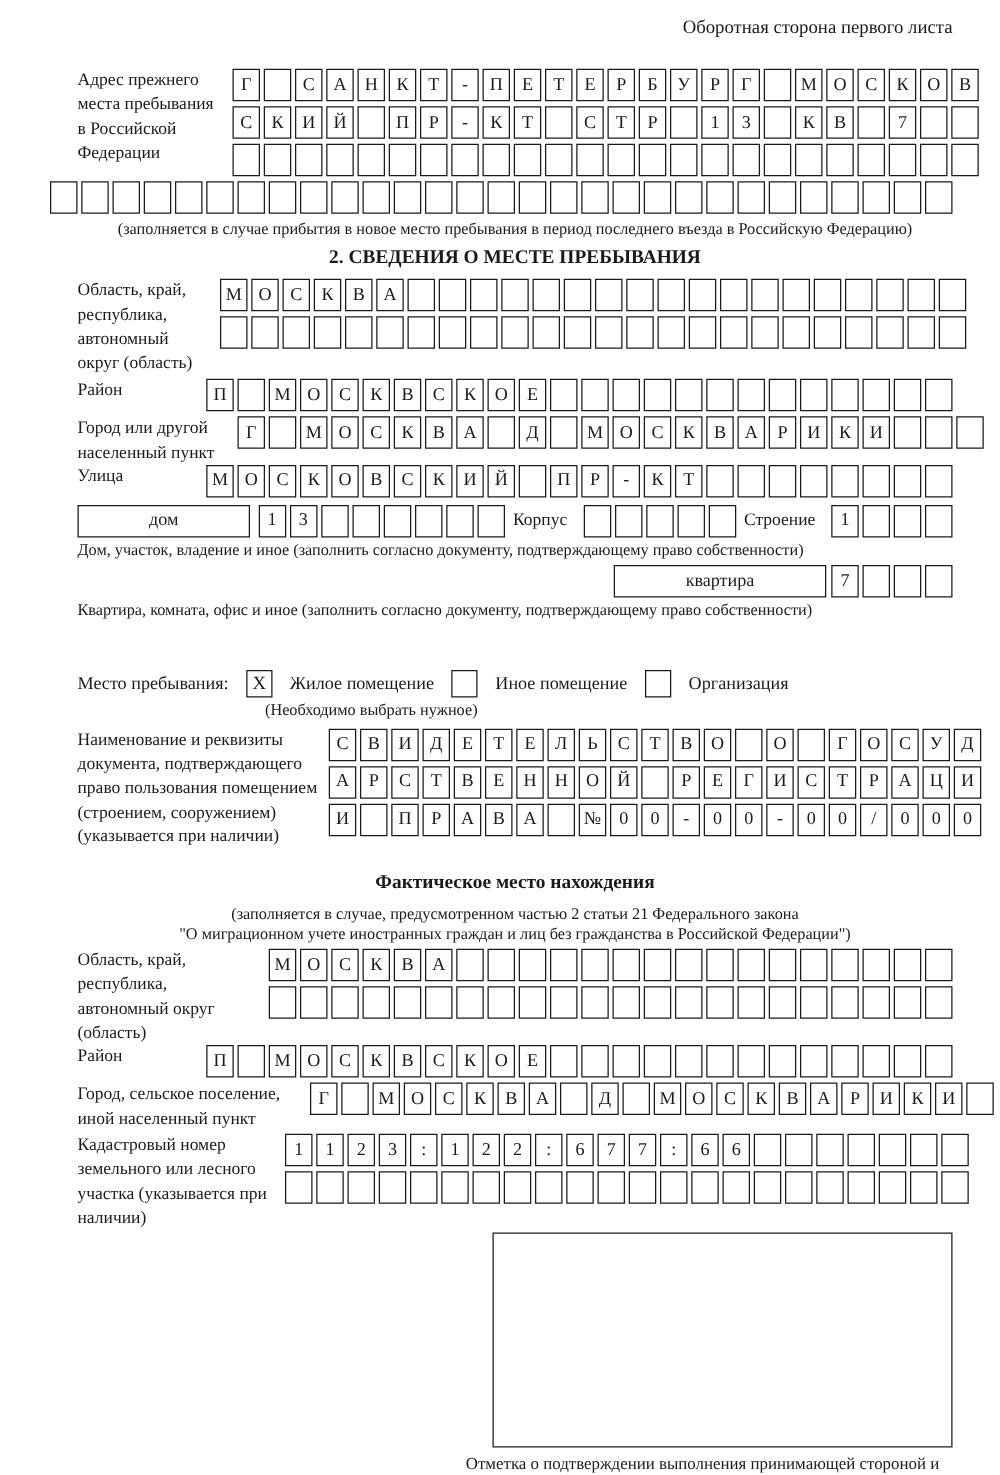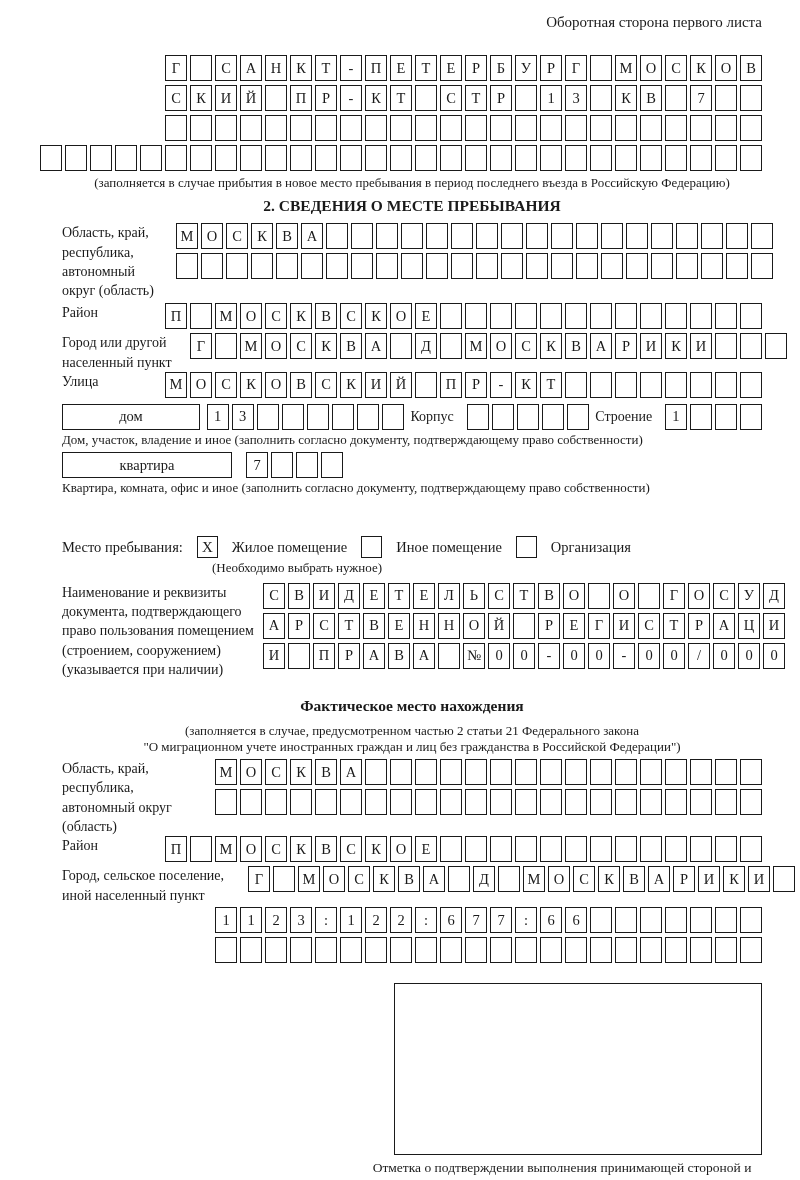--- a/index.html
+++ b/index.html
@@ -28,20 +28,21 @@
   .stamp-cap{width:400px;margin-left:auto;margin-right:0;text-align:center;
         font-size:13.5px;line-height:1.32;margin-top:4px;}
   .wide-row{margin-left:-32px;}
 </style>
 </head>
 <body>
 
 <div class="right-note">Оборотная сторона первого листа</div>
 
 <div class="grp">
+  <div class="lbl" style="width:118px;">Адрес прежнего места пребывания в Российской Федерации</div>
   <div class="cellcol">
     <div class="cellrow">
         <span class="cell">Г</span>
         <span class="cell"></span>
         <span class="cell">С</span>
         <span class="cell">А</span>
         <span class="cell">Н</span>
         <span class="cell">К</span>
         <span class="cell">Т</span>
         <span class="cell">-</span>
@@ -328,21 +329,21 @@
   <div class="lbl">Строение</div>
   <div class="cellrow">
       <span class="cell">1</span>
       <span class="cell"></span>
       <span class="cell"></span>
       <span class="cell"></span>
     </div>
 </div>
 <div class="note mt2">Дом, участок, владение и иное (заполнить согласно документу, подтверждающему право собственности)</div>
 
-<div class="row-flex mt4" style="gap:14px;">
+<div class="row-flex mt4" style="gap:4px;justify-content:flex-end;">
   <div class="widebox" style="width:170px;">квартира</div>
   <div class="cellrow">
       <span class="cell">7</span>
       <span class="cell"></span>
       <span class="cell"></span>
       <span class="cell"></span>
     </div>
 </div>
 <div class="note mt2">Квартира, комната, офис и иное (заполнить согласно документу, подтверждающему право собственности)</div>
 
@@ -546,20 +547,21 @@
         <span class="cell">Р</span>
         <span class="cell">И</span>
         <span class="cell">К</span>
         <span class="cell">И</span>
         <span class="cell"></span>
       </div>
     </div>
 </div>
 
 <div class="grp mt2" style="min-height:74px;">
+  <div class="lbl" style="width:160px;">Кадастровый номер земельного или лесного участка (указывается при наличии)</div>
   <div class="cellcol">
     <div class="cellrow">
         <span class="cell">1</span>
         <span class="cell">1</span>
         <span class="cell">2</span>
         <span class="cell">3</span>
         <span class="cell">:</span>
         <span class="cell">1</span>
         <span class="cell">2</span>
         <span class="cell">2</span>

